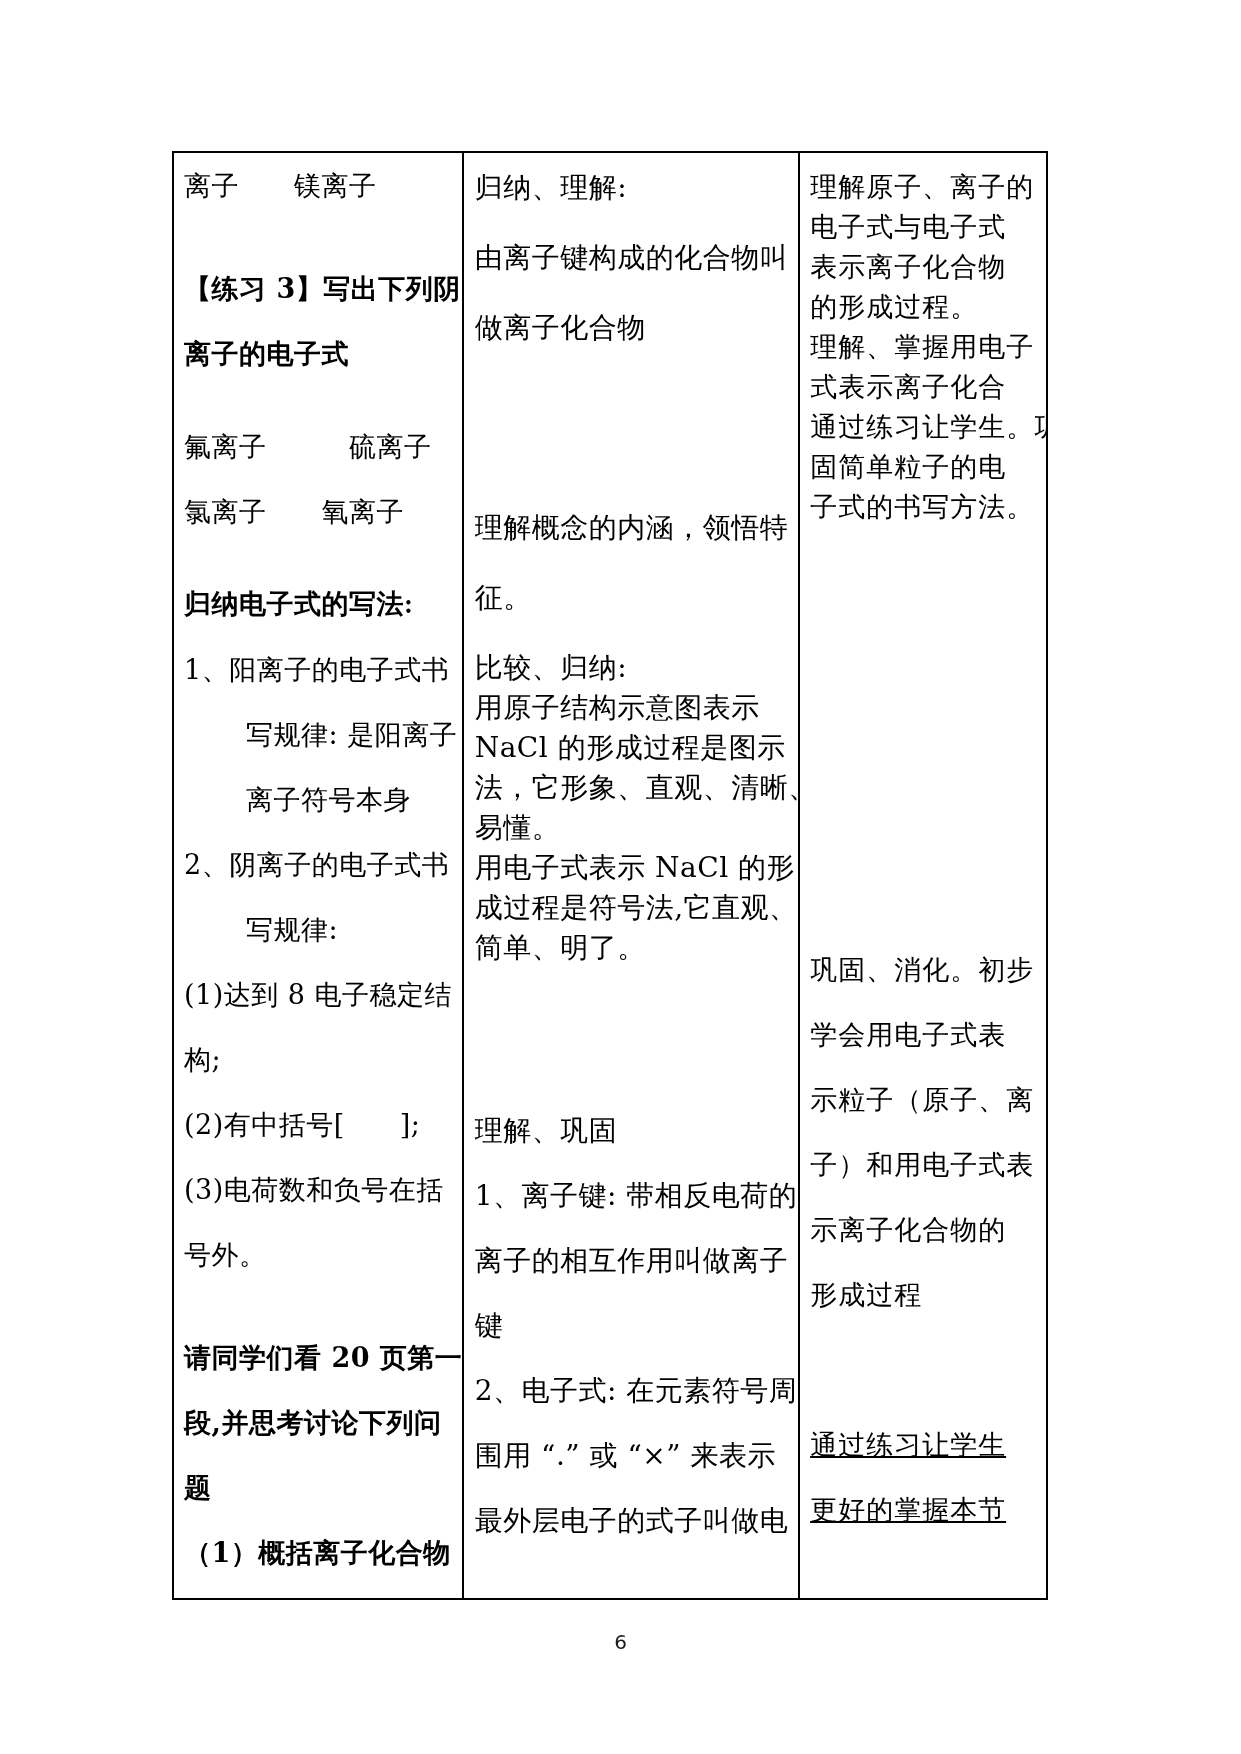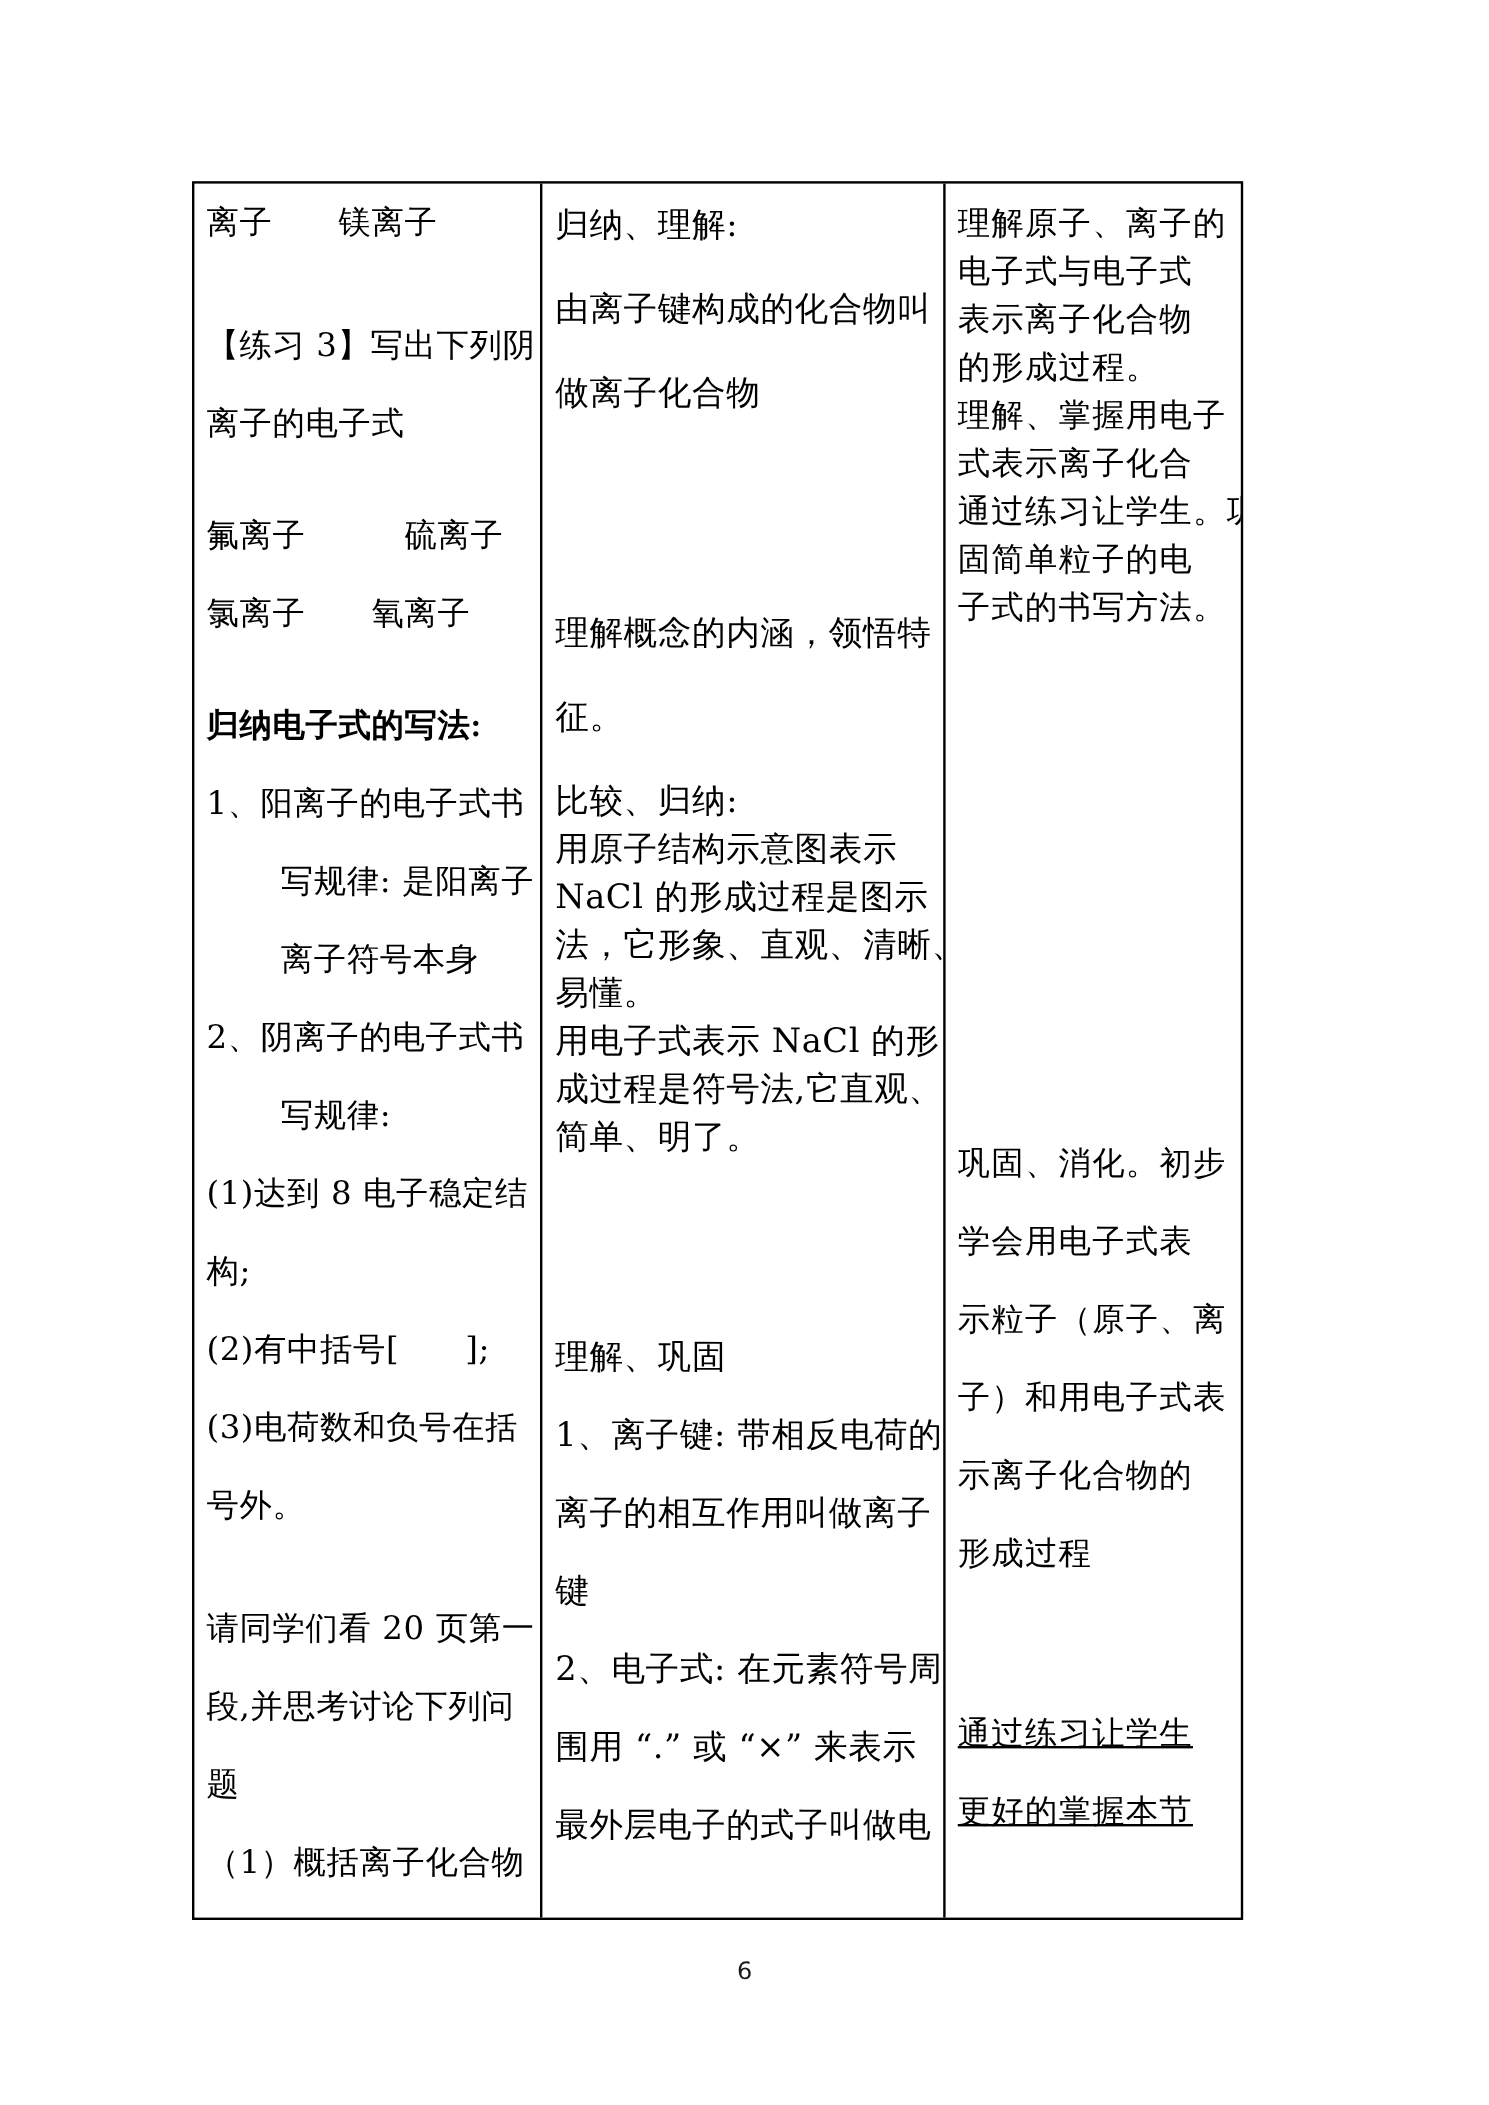--- a/index.html
+++ b/index.html
@@ -4,21 +4,21 @@
 <style>
   html,body { margin:0; padding:0; }
   body {
     width:1241px; height:1754px;
     background:#ffffff; color:#000;
     position:relative;
     font-family:"DejaVu Serif","Liberation Serif",serif;
     overflow:hidden;
   }
   .doc-table {
-    position:absolute; left:160px; top:151px;
+    position:absolute; left:172px; top:151px;
     width:876px; height:1449px;
     border:2px solid #000;
     box-sizing:border-box;
     display:flex;
     background:#fff;
   }
   .col { box-sizing:border-box; overflow:hidden; height:100%; }
   .col-0 {
     width:291px; border-right:2px solid #000;
     padding:0 4px 0 10px;
@@ -36,21 +36,21 @@
   }
   .line { white-space:nowrap; }
   .sec.wide  .line { line-height:65px; }
   .sec.wide2 .line { line-height:70px; }
   .sec.tight .line { line-height:40px; }
   .line.b { font-weight:bold;font-family:Liberation Serif, serif; }
   .line.in2 { padding-left:62px; }
   
   .gap-xs  { margin-top:15px; }
   .gap-sm  { margin-top:28px; }
-  .gap-md  { margin-top:38px; }
+  .gap-md  { margin-top:38px;font-weight:bold; }
   .gap-lg  { margin-top:85px;text-decoration:underline; }
   .gap-xl  { margin-top:130px; }
   .gap-huge{ margin-top:410px; }
   .page-number {
     position:absolute; left:0; right:0; top:1630px;
     text-align:center;
     font-family:"DejaVu Sans","Liberation Sans",sans-serif;
     font-size:20px; color:#1a1a1a;
   }
 </style>

